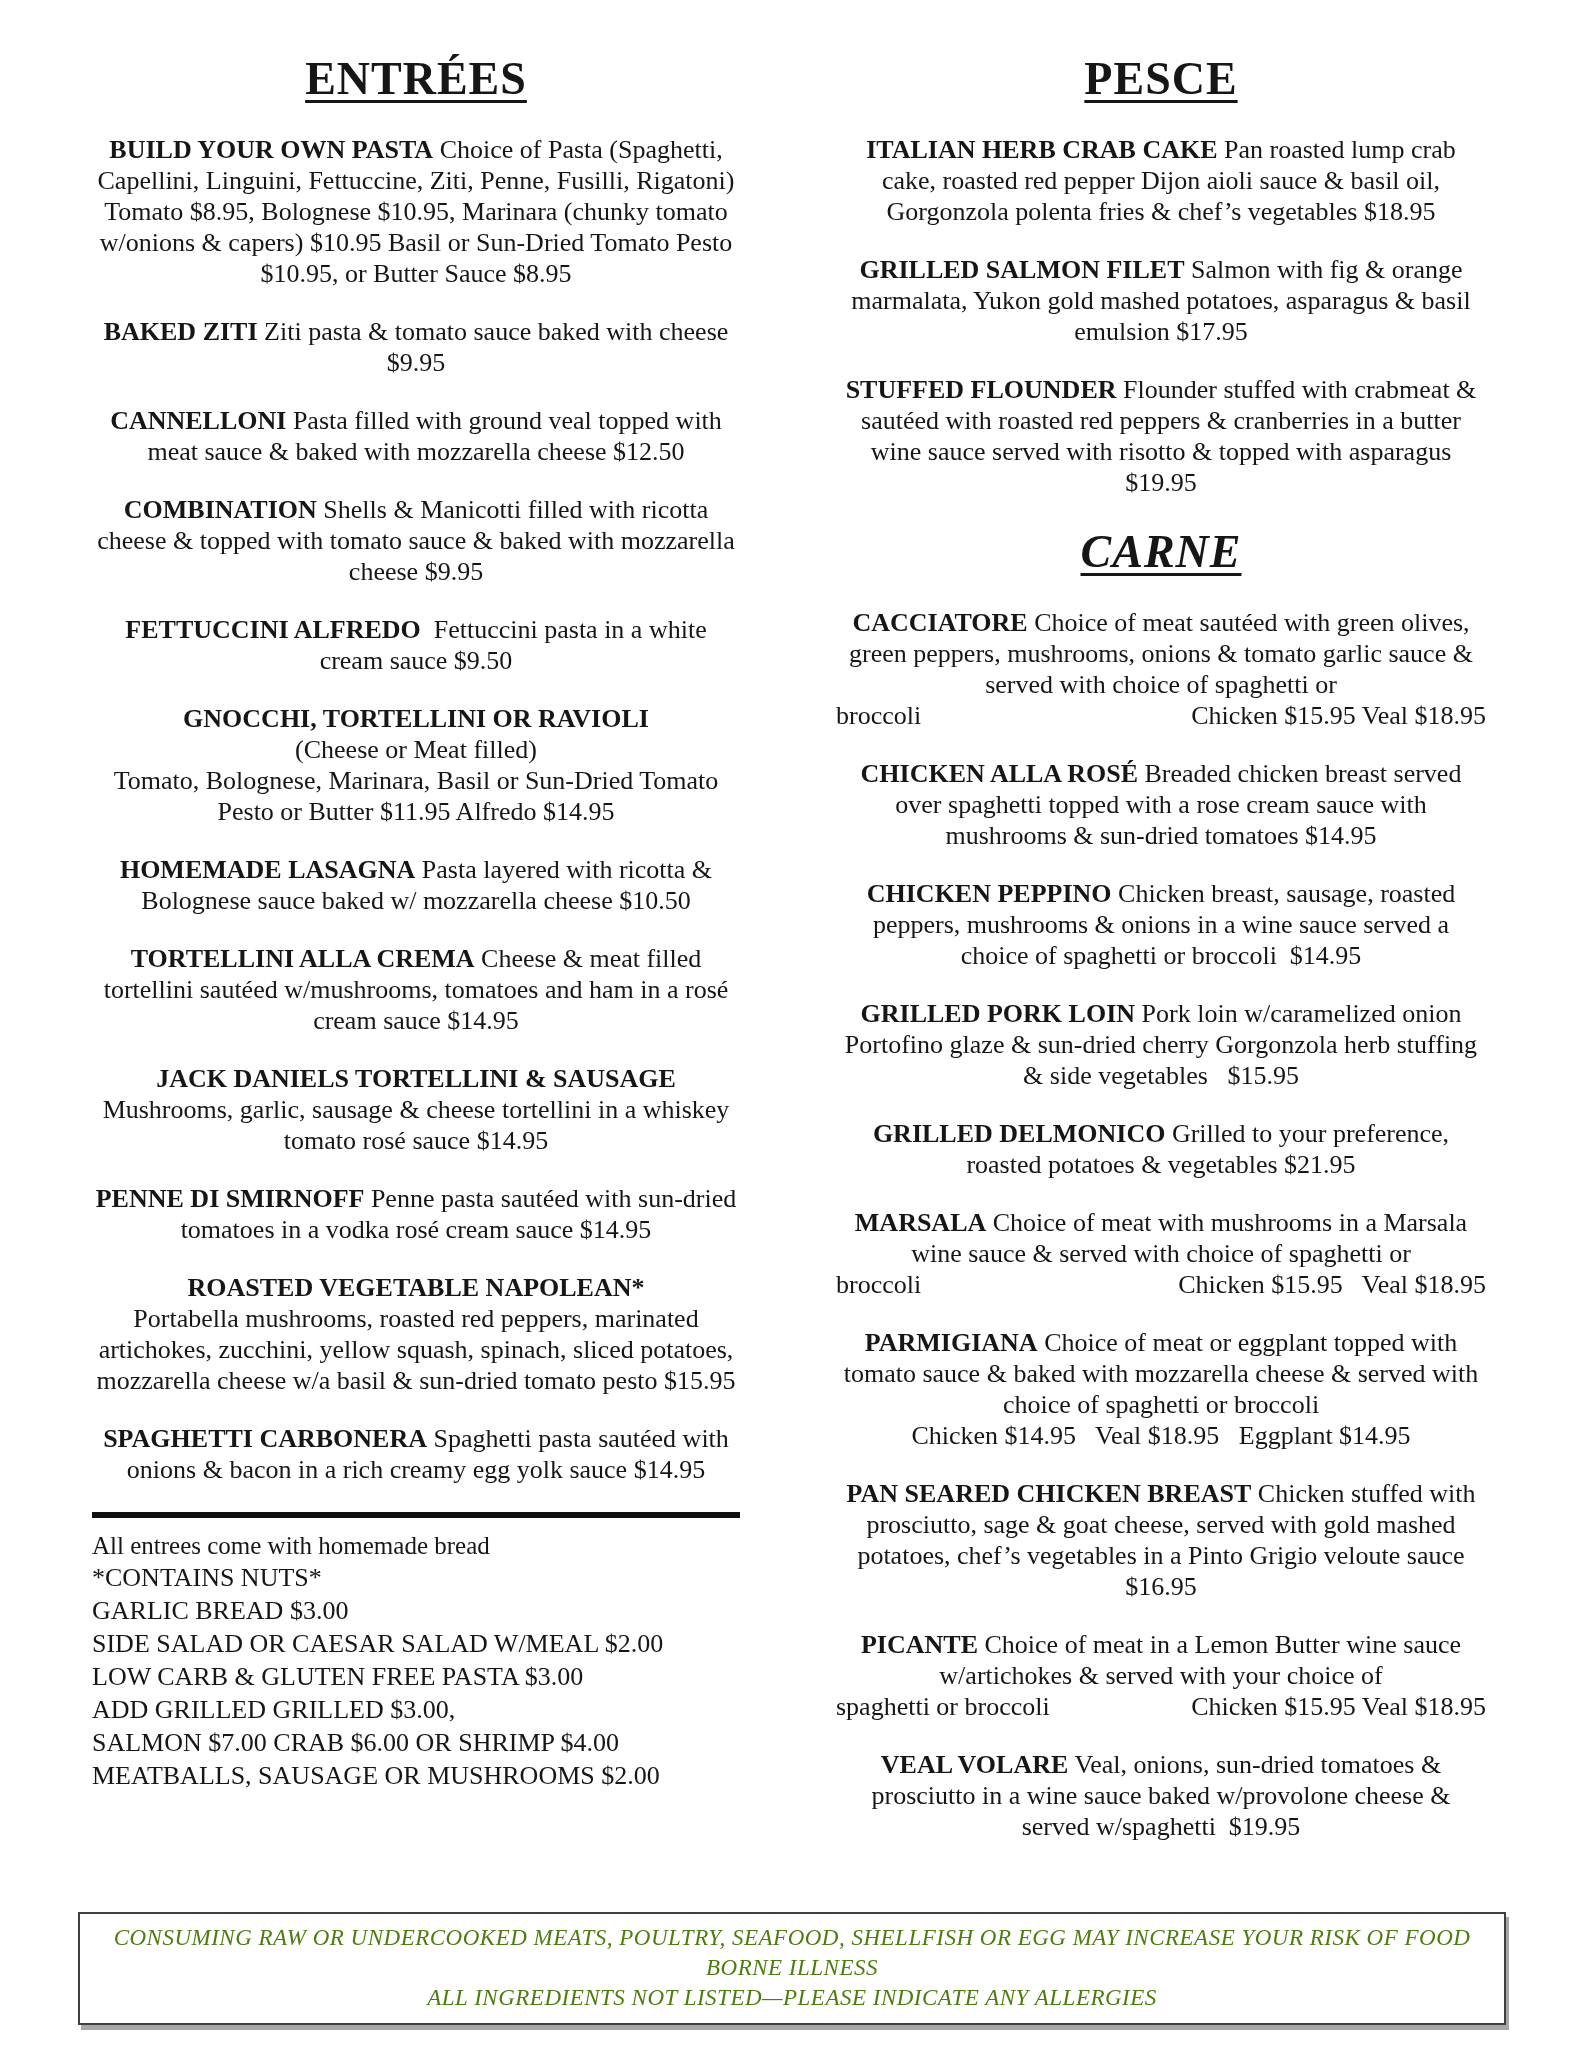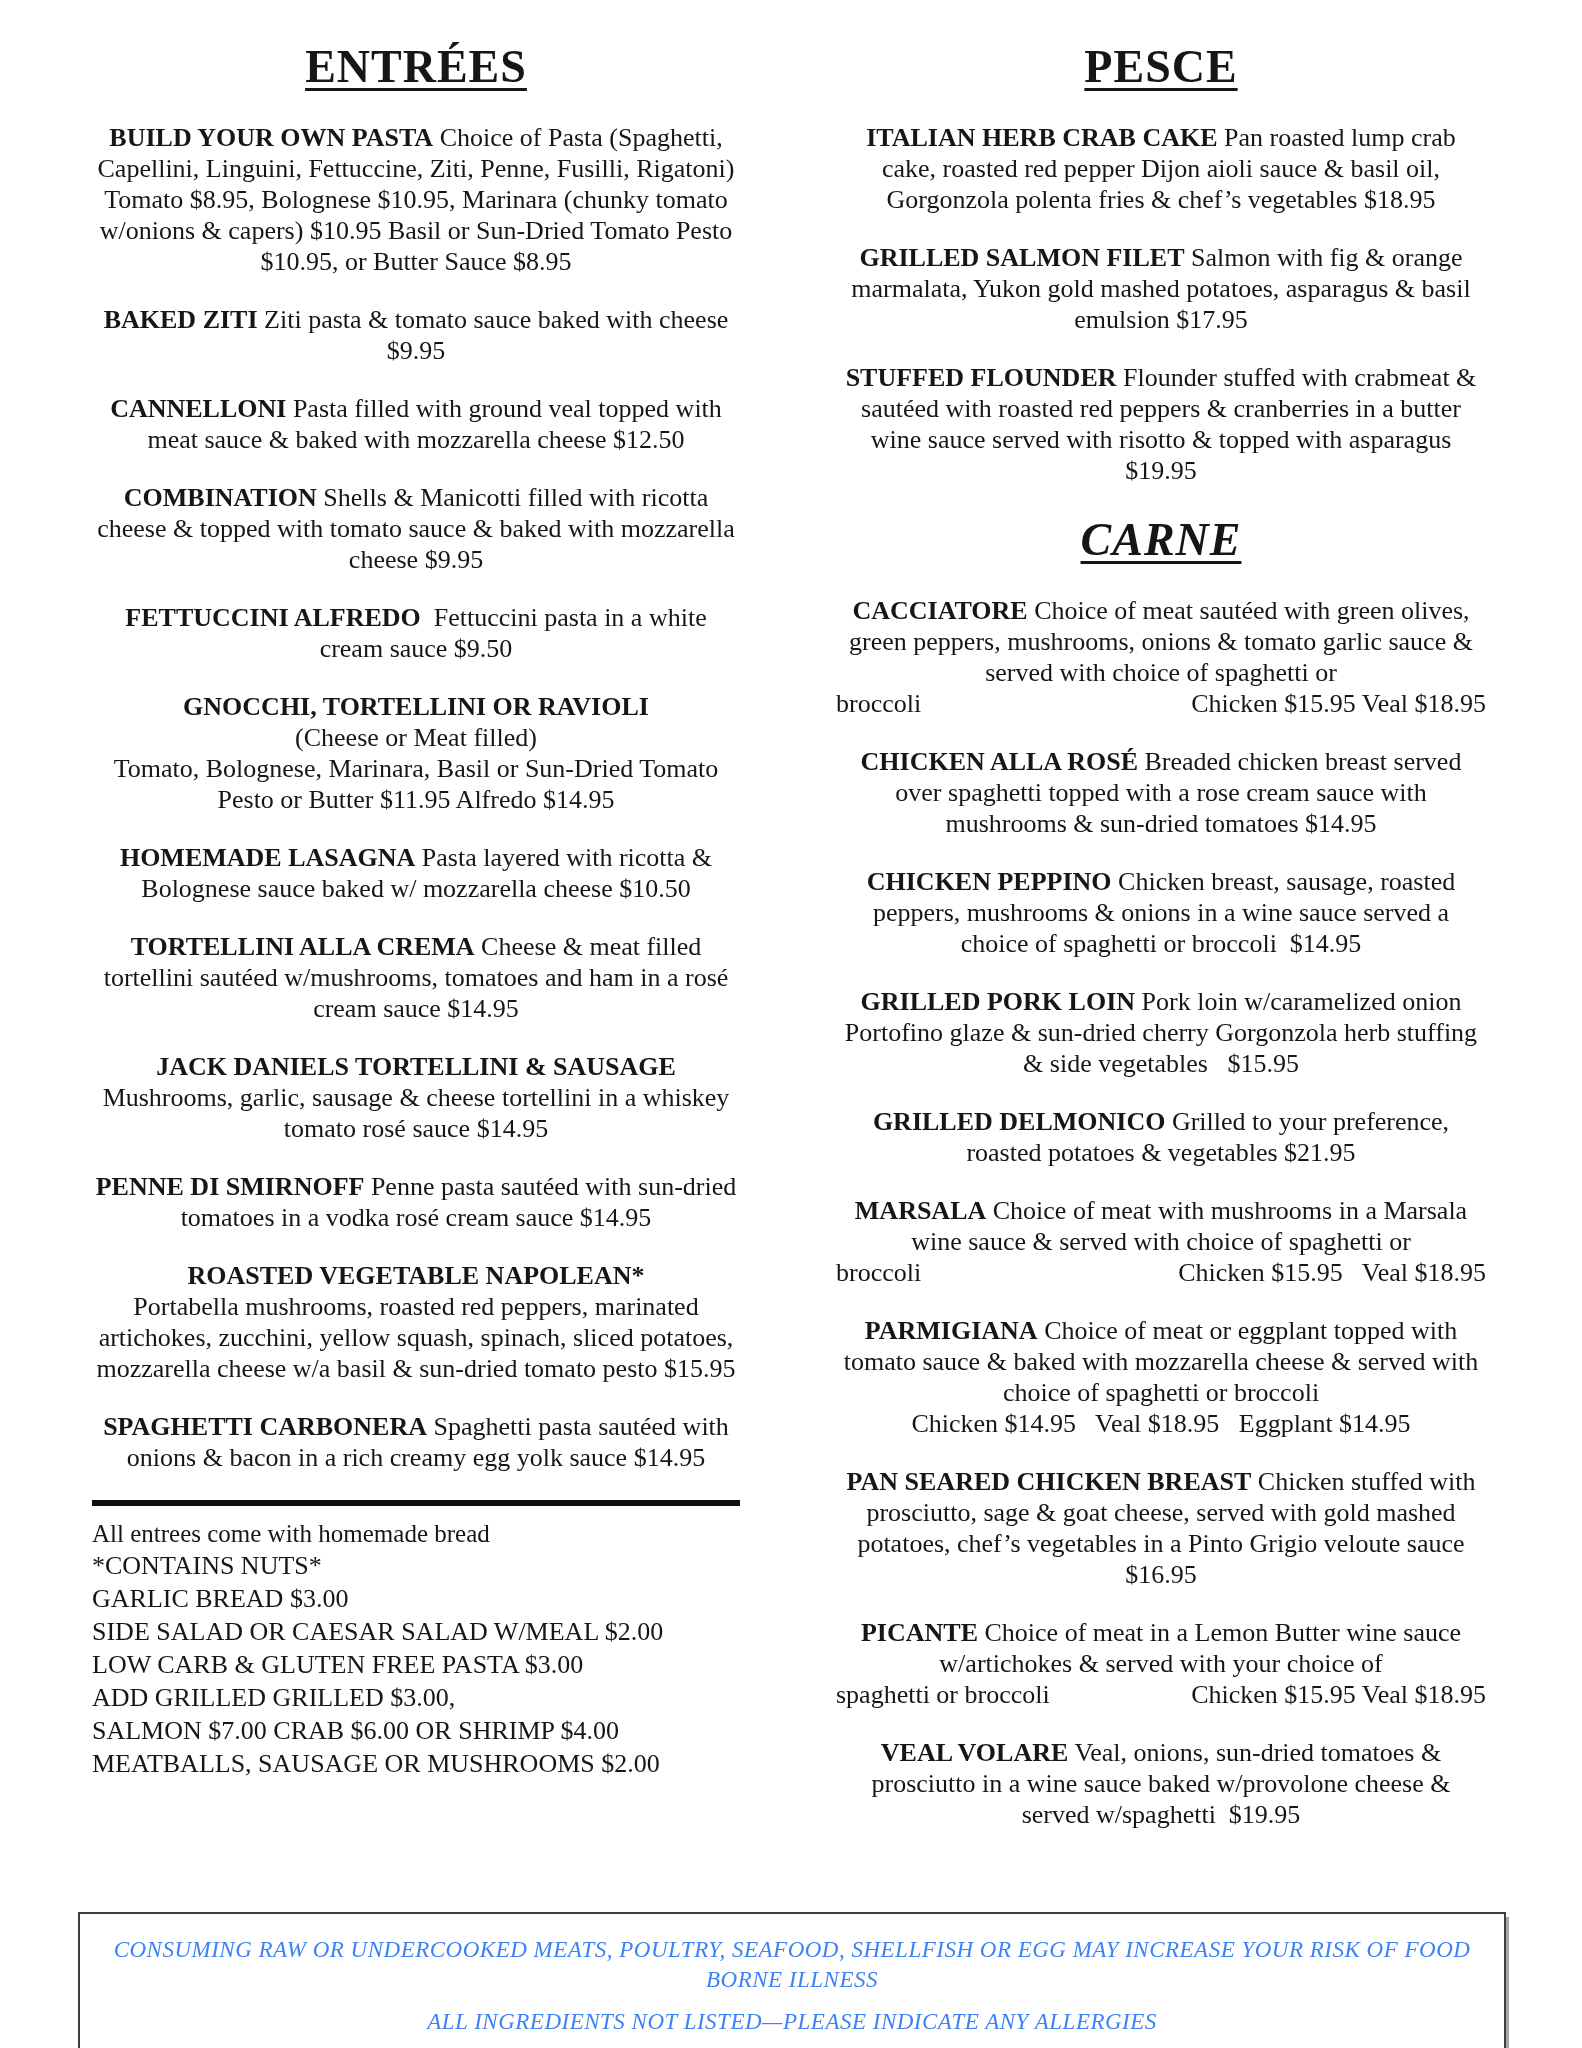--- a/index.html
+++ b/index.html
@@ -1,21 +1,21 @@
 <!DOCTYPE html>
 <html><head>
 <meta charset="utf-8">
 <style>
   html,body{margin:0;padding:0;}
   body{
     width:1582px;height:2048px;background:#ffffff;color:#161616;
     font-family:"Liberation Serif","DejaVu Serif",serif;
     position:relative;overflow:hidden;
   }
-  .col{position:absolute;top:40px;}
+  .col{position:absolute;top:52px;}
   .col-left{left:92px;width:648px;}
   .col-right{left:836px;width:650px;}
   .sec{
     font-size:46px;line-height:54px;font-weight:bold;text-align:center;
     text-decoration:underline;text-decoration-thickness:3px;text-underline-offset:6px;
     letter-spacing:1px;margin:0 0 28px 0;
   }
   .sec.carne{margin-top:6px;font-style:italic;}
   .item{font-size:26px;line-height:31px;margin:0 0 27px 0;text-align:center;}
   .nm{font-weight:bold;white-space:pre-wrap;}
@@ -24,22 +24,22 @@
   .row{display:flex;justify-content:space-between;}
   .divider{height:6px;background:#101010;margin:2px 0 12px 0;}
   .bread{font-size:25px;line-height:31px;margin:0;}
   .nline{font-size:26px;line-height:33px;font-weight:normal;margin:0;white-space:pre-wrap;}
   .disclaimer{
     position:absolute;left:78px;top:1912px;width:1392px;
     border:2px solid #3f3f3f;box-shadow:3px 5px 0 #a6a6a6;
     padding:9px 16px 10px 16px;text-align:center;
   }
   .disclaimer p{
-    margin:12px;font-size:23px;line-height:30px;font-style:italic;
-    letter-spacing:0.5px;color:#3b82f6;
+    margin:0;font-size:23px;line-height:30px;font-style:italic;
+    letter-spacing:0.5px;color:#4d7c0f;
   }
 </style>
 </head>
 <body>
 
 <div class="col col-left">
   <h2 class="sec">ENTRÉES</h2>
 
   <p class="item"><span class="nm">BUILD YOUR OWN PASTA</span> <span class="ds">Choice of Pasta (Spaghetti, Capellini, Linguini, Fettuccine, Ziti, Penne, Fusilli, Rigatoni) Tomato $8.95, Bolognese $10.95, Marinara (chunky tomato w/onions &amp; capers) $10.95 Basil or Sun-Dried Tomato Pesto $10.95, or Butter Sauce $8.95</span></p>
   <p class="item"><span class="nm">BAKED ZITI</span> <span class="ds">Ziti pasta &amp; tomato sauce baked with cheese $9.95</span></p>

